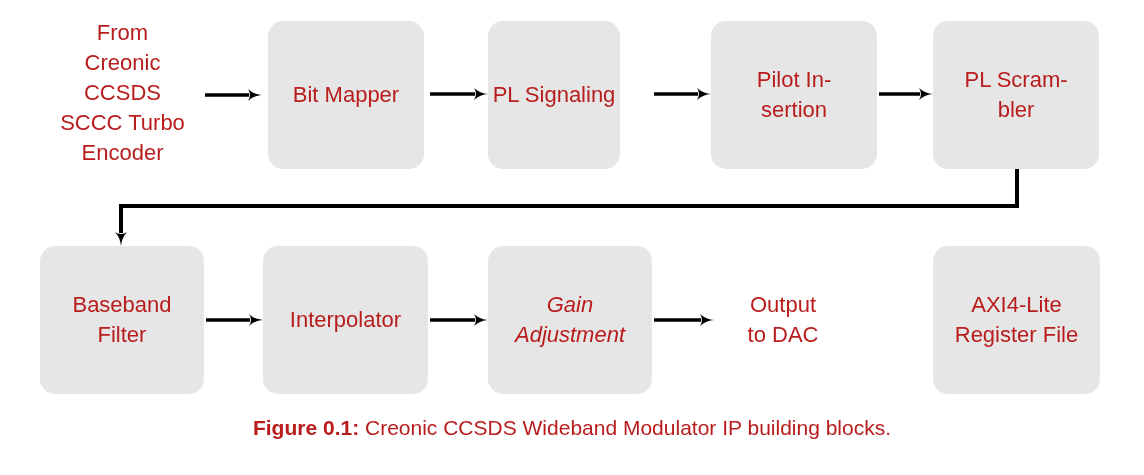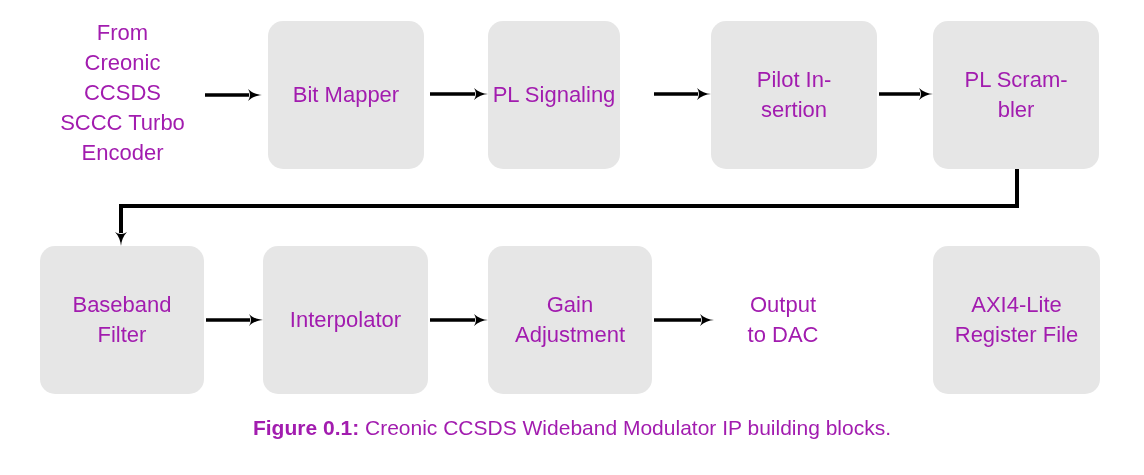--- a/index.html
+++ b/index.html
@@ -6,21 +6,21 @@
     margin: 0;
     padding: 0;
     background: #ffffff;
   }
   .figure-canvas {
     position: relative;
     width: 1144px;
     height: 475px;
     background: #ffffff;
     font-family: "Liberation Sans", sans-serif;
-    color: #a21caf;
+    color: #b91c1c;
     overflow: hidden;
   }
   .connector-layer {
     position: absolute;
     left: 0;
     top: 0;
     width: 1144px;
     height: 475px;
   }
   .block {
@@ -93,21 +93,21 @@
   <div class="block row1" style="left:268px; width:156px;">Bit Mapper</div>
   <div class="block row1" style="left:488px; width:132px;">PL Signaling</div>
   <div class="block row1" style="left:933px; width:166px;">PL Scram-
 bler</div>
   <div class="block row1" style="left:711px; width:166px;">Pilot In-
 sertion</div>
 
   <div class="block row2" style="left:40px; width:164px;">Baseband
 Filter</div>
   <div class="block row2" style="left:263px; width:165px;">Interpolator</div>
-  <div class="block row2" style="left:488px; width:164px;">Gain
+  <div class="block row2" style="left:488px; width:164px;font-style:italic;">Gain
 Adjustment</div>
 
   <div class="floating-label" style="left:713px; top:290px; width:140px; height:60px;">Output
 to DAC</div>
 
   <div class="block row2" style="left:933px; width:167px;">AXI4-Lite
 Register File</div>
 
   <div class="caption">
     <span class="cap-label">Figure 0.1:</span>

